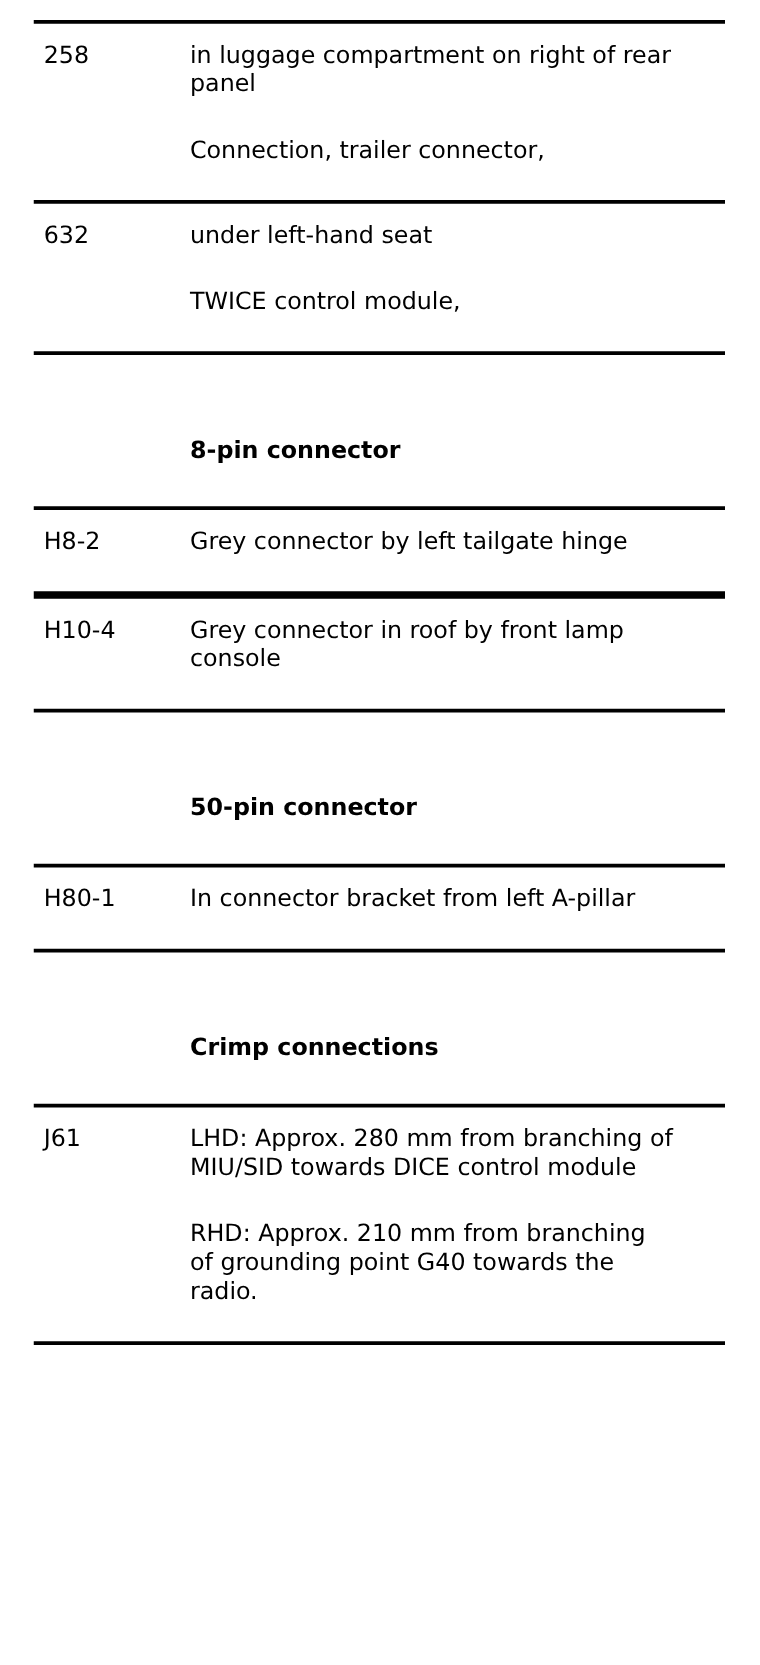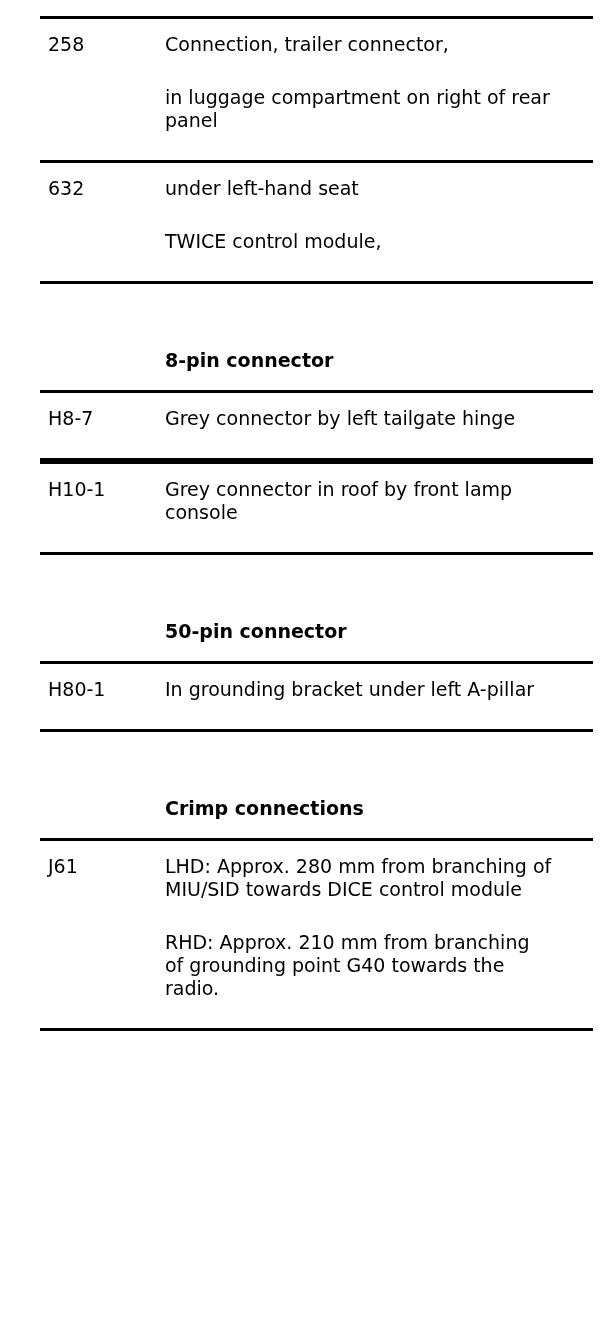--- a/index.html
+++ b/index.html
@@ -9,21 +9,21 @@
   }
   body {
     width: 608px;
     height: 1332px;
     overflow: hidden;
     font-family: "DejaVu Sans", "Liberation Sans", sans-serif;
     color: #000000;
   }
   .doc {
     box-sizing: border-box;
-    margin-left: 40px;
+    margin-left: 27px;
     width: 553px;
     padding-top: 16px;
   }
   .rowgroup {
     border-bottom: 3px solid #000000;
   }
   .row {
     display: flex;
     border-top: 3px solid #000000;
     padding: 14px 0 28px 0;
@@ -45,71 +45,71 @@
     margin: 0;
     white-space: pre-line;
   }
   .cell-desc p + p {
     margin-top: 30px;
   }
   .cell-desc b {
     font-weight: normal;
   }
   .section-header {
-    padding: 65px 0 18px 125px;
+    padding: 65px 0 33px 125px;
     font-size: 19px;
     line-height: 23px;
     font-weight: bold;
   }
 </style>
 </head>
 <body>
 
 <div class="doc">
     <div class="rowgroup">
       <div class="row">
         <div class="cell-code">258</div>
         <div class="cell-desc">
-          <p><span>Connection, trailer connector,</span></p>
           <p><span>in luggage compartment on right of rear
 panel</span></p>
+          <p><span>Connection, trailer connector,</span></p>
         </div>
       </div>
       <div class="row">
         <div class="cell-code">632</div>
         <div class="cell-desc">
           <p><span>under left-hand seat</span></p>
           <p><span>TWICE control module,</span></p>
         </div>
       </div>
     </div>
     <div class="section-header"><span>8-pin connector</span></div>
     <div class="rowgroup">
       <div class="row">
-        <div class="cell-code">H8-7</div>
+        <div class="cell-code">H8-2</div>
         <div class="cell-desc">
           <p><span>Grey connector by left tailgate hinge</span></p>
         </div>
       </div>
     </div>
     <div class="rowgroup">
       <div class="row">
-        <div class="cell-code">H10-1</div>
+        <div class="cell-code">H10-4</div>
         <div class="cell-desc">
           <p><span>Grey connector in roof by front lamp
 console</span></p>
         </div>
       </div>
     </div>
     <div class="section-header"><span>50-pin connector</span></div>
     <div class="rowgroup">
       <div class="row">
         <div class="cell-code">H80-1</div>
         <div class="cell-desc">
-          <p><span>In grounding bracket under left A-pillar</span></p>
+          <p><span>In connector bracket from left A-pillar</span></p>
         </div>
       </div>
     </div>
     <div class="section-header"><span>Crimp connections</span></div>
     <div class="rowgroup">
       <div class="row">
         <div class="cell-code">J61</div>
         <div class="cell-desc">
           <p><b>LHD:</b><span> Approx. 280 mm from branching of
 MIU/SID towards DICE control module</span></p>

